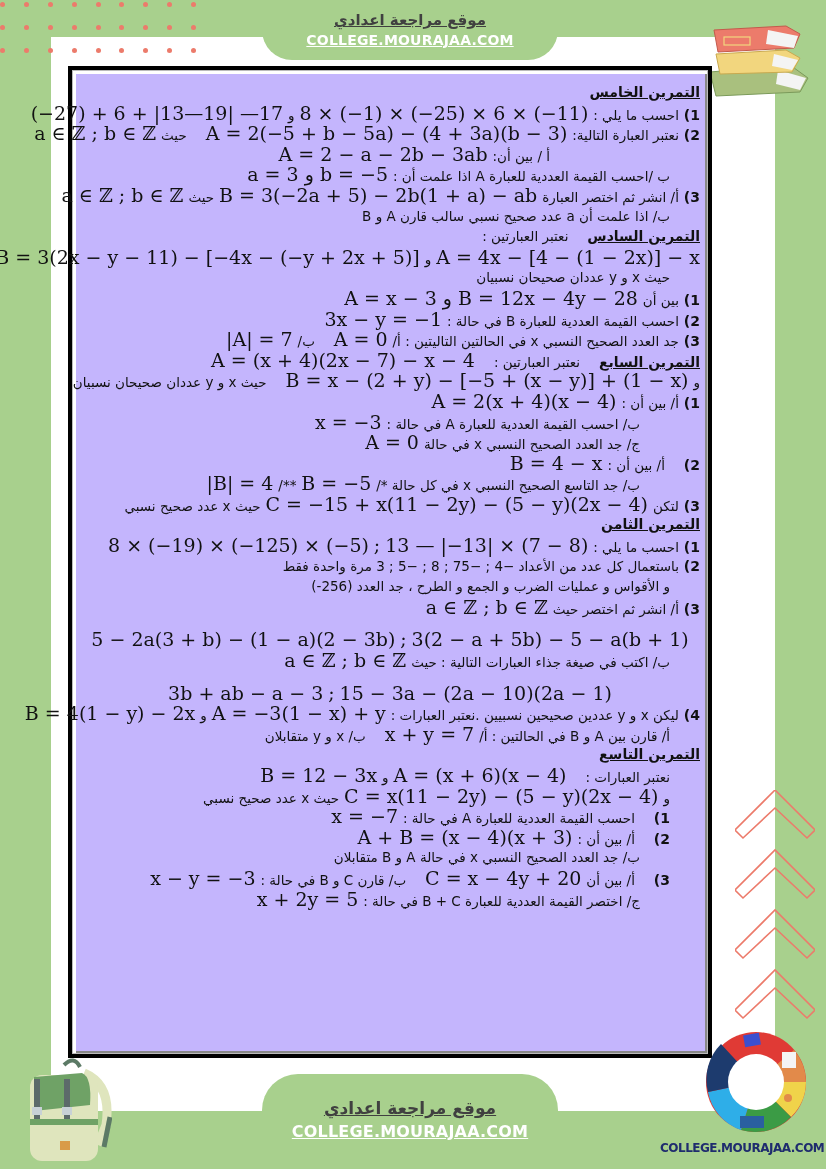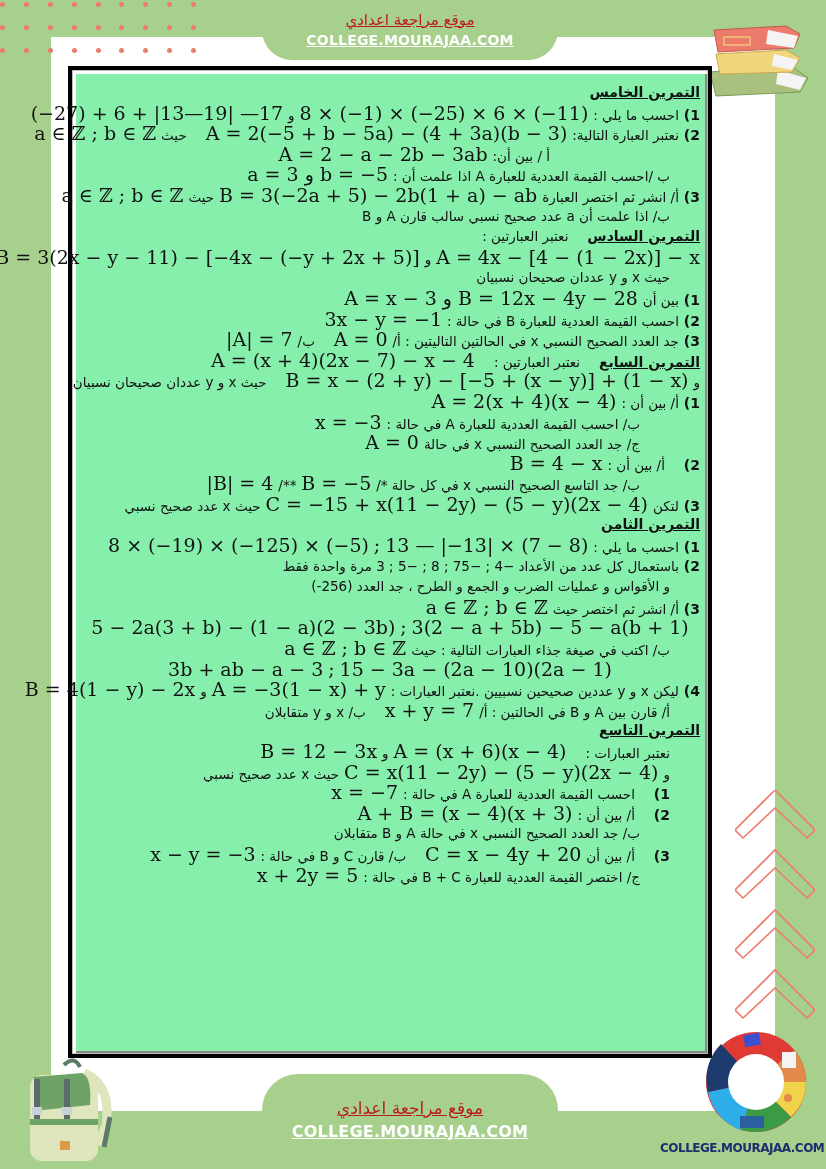--- a/index.html
+++ b/index.html
@@ -12,30 +12,30 @@
   .green-right { position: absolute; left: 775px; top: 0; width: 51px; height: 1169px; background: #a8d08d; }
   .green-bottom { position: absolute; left: 0; top: 1111px; width: 826px; height: 58px; background: #a8d08d; }
   .white-left-inset { position: absolute; left: 51px; top: 37px; width: 20px; height: 1074px; background: #ffffff; }
 
   .dots { position: absolute; left: 0; width: 200px; height: 6px; display: flex; justify-content: space-between; padding: 0 4px 0 0; }
   .dots span { width: 5px; height: 5px; background: #ec7b6b; border-radius: 50%; display: block; }
 
   
   .header-tab { position: absolute; left: 262px; top: 0; width: 296px; height: 60px; background: #a8d08d; border-radius: 0 0 30px 30px; text-align: center; padding-top: 10px; }
   .footer-tab { position: absolute; left: 262px; top: 1074px; width: 296px; height: 95px; background: #a8d08d; border-radius: 36px 36px 0 0; text-align: center; padding-top: 22px; }
-  .site-ar { font-family: "DejaVu Sans", sans-serif; color: #b91c1c; font-size: 15px; font-weight: normal; text-decoration: underline; direction: rtl; line-height: 20px; }
+  .site-ar { font-family: "DejaVu Sans", sans-serif; color: #404040; font-size: 15px; font-weight: bold; text-decoration: underline; direction: rtl; line-height: 20px; }
   .site-en { font-family: "DejaVu Sans", sans-serif; color: #fff; font-size: 14px; font-weight: bold; text-decoration: underline; letter-spacing: 0.2px; line-height: 20px; }
   .footer-tab .site-ar { font-size: 17px; line-height: 24px; }
   .footer-tab .site-en { font-size: 16px; line-height: 24px; }
 
   
-  .doc-box { position: absolute; left: 68px; top: 66px; width: 644px; height: 992px; background: #86efac; border: 4px solid #000; box-shadow: inset 0 0 0 1px #bbb, inset 2px 2px 0 2px #fff, inset 0 0 0 3px #888; }
+  .doc-box { position: absolute; left: 68px; top: 66px; width: 644px; height: 992px; background: #c4b5fd; border: 4px solid #000; box-shadow: inset 0 0 0 1px #bbb, inset 2px 2px 0 2px #fff, inset 0 0 0 3px #888; }
   .doc-inner { position: absolute; left: 8px; top: 6px; right: 8px; bottom: 6px; direction: rtl; font-size: 15.5px; line-height: 20.6px; }
   .line { white-space: nowrap; text-align: right; height: 20.6px; overflow: visible; }
-  .line.center { text-align: center; }
+  .line.center { text-align: center; margin-top: 12px; }
   .line.ind1 { padding-right: 30px; }
   .line.ind2 { padding-right: 60px; }
   .line.ind4 { padding-right: 150px; }
   .title { font-family: "DejaVu Sans", sans-serif; font-weight: bold; font-size: 14px; text-decoration: underline; }
   .ar { font-family: "DejaVu Sans", sans-serif; font-size: 13.5px; }
   .num { font-family: "DejaVu Sans", sans-serif; font-weight: bold; font-size: 14px; }
   .math { font-family: "DejaVu Serif", serif; font-size: 19px; unicode-bidi: isolate; direction: ltr; display: inline-block; }
   .sp { display: inline-block; width: 14px; }
 
   

